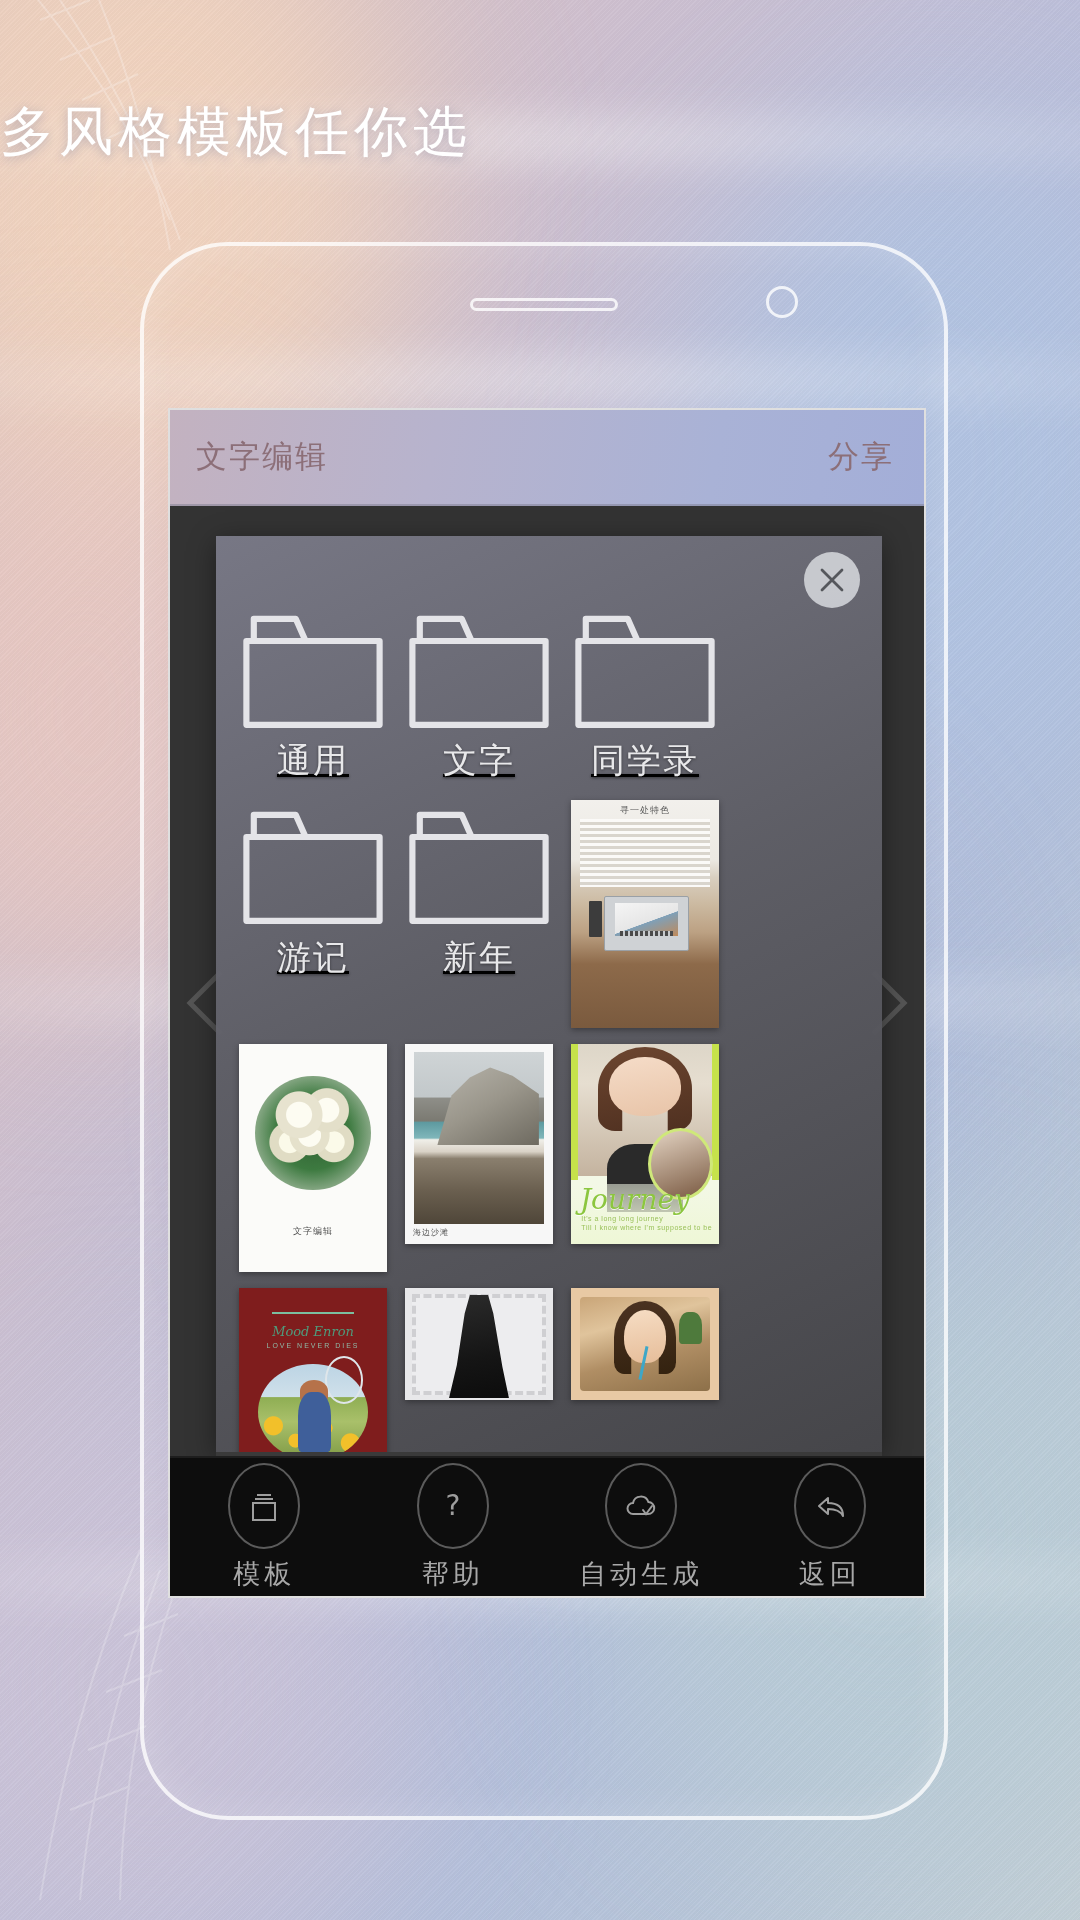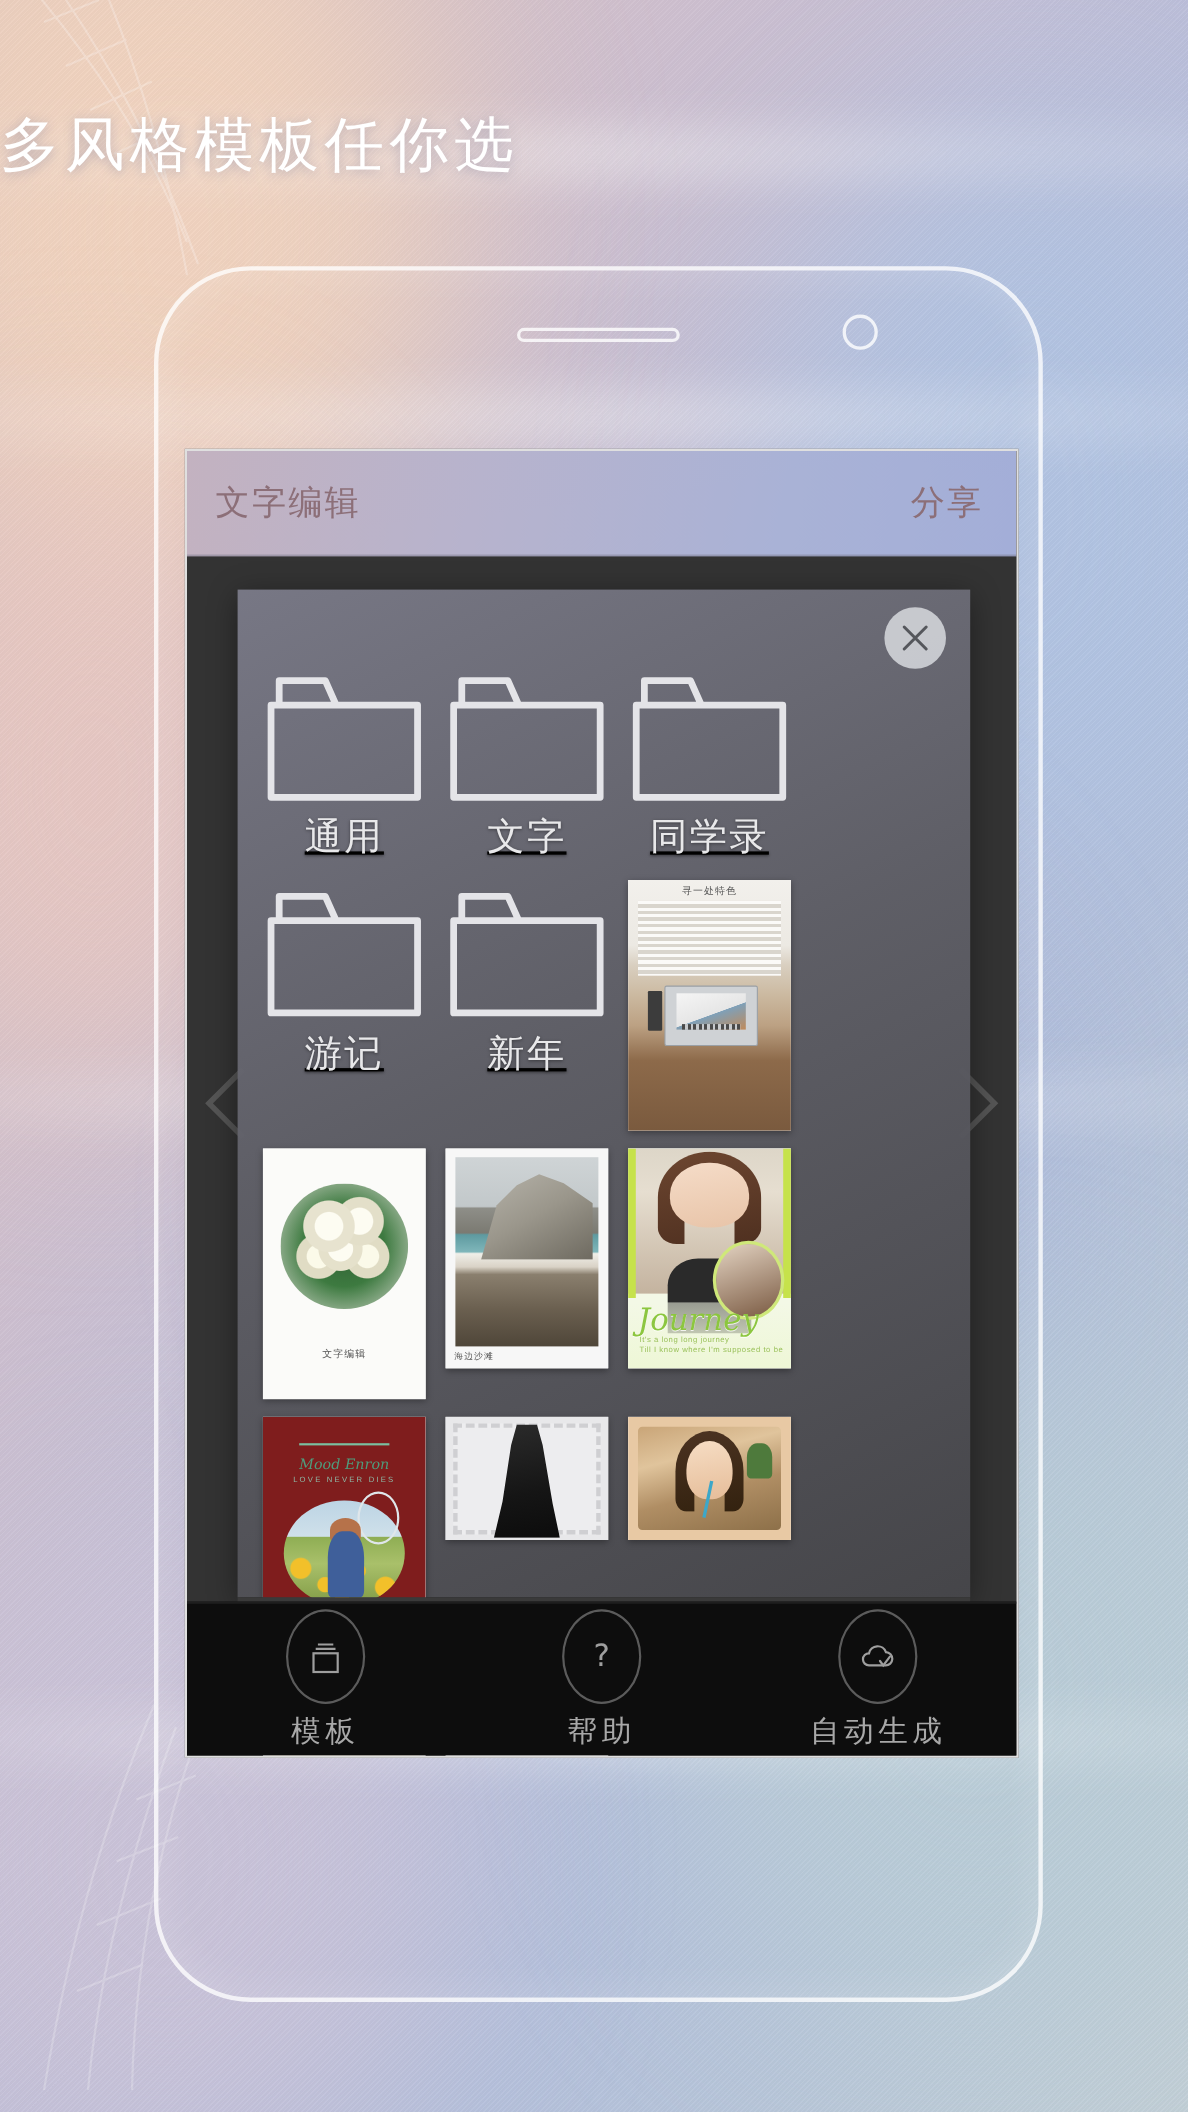--- a/index.html
+++ b/index.html
@@ -668,16 +668,26 @@
           <svg viewBox="0 0 40 40">
             <g fill="none" stroke="#9e9e9e" stroke-width="2" stroke-linecap="round">
               <path d="M12 28 H27 a6 6 0 0 0 0.4 -12 a8 8 0 0 0 -15.4 1 a5.5 5.5 0 0 0 0 11 Z"></path>
               <path d="M22 24 l3 4 l6 -8"></path>
             </g>
           </svg>
         </div>
         <div class="tb-lab">自动生成</div>
       </div>
 
+      <div class="tb-item">
+        <div class="tb-ico">
+          <svg viewBox="0 0 40 40">
+            <g fill="none" stroke="#9e9e9e" stroke-width="2" stroke-linecap="round" stroke-linejoin="round">
+              <path d="M18 12 L9 20 L18 28 L18 23 C27 23 31 26 33 30 C33 20 27 17 18 17 Z"></path>
+            </g>
+          </svg>
+        </div>
+        <div class="tb-lab">返回</div>
+      </div>
 
     </div>
   </div>
 </div>
 
 </body></html>

